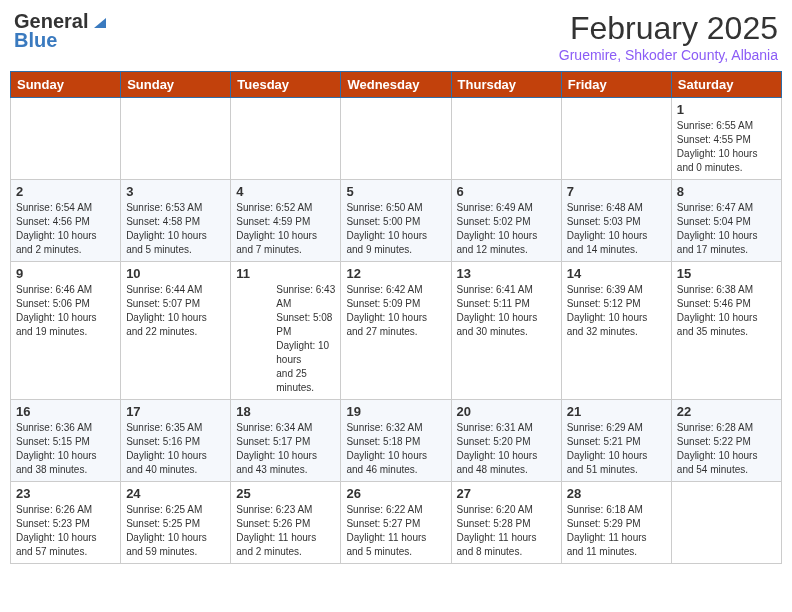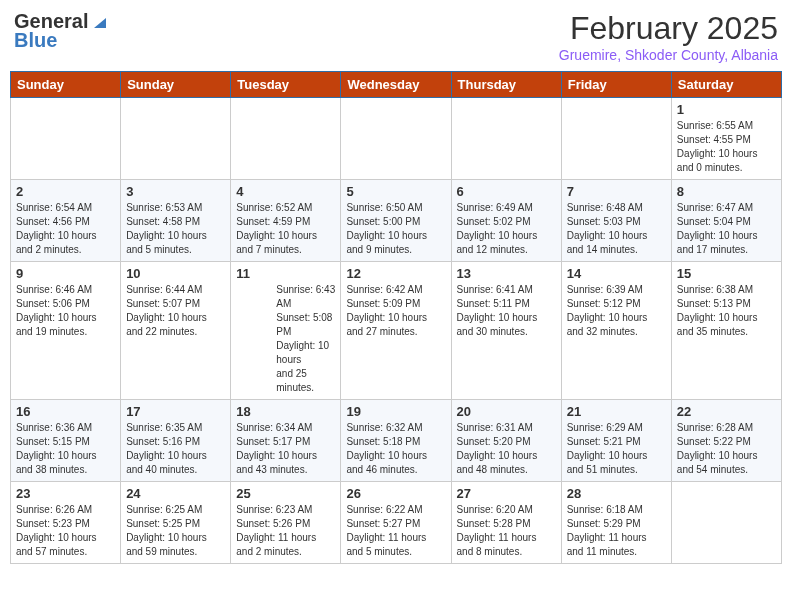--- a/index.html
+++ b/index.html
@@ -218,21 +218,21 @@
         <td>
           <div class="day-number">14</div>
           <div class="day-info" style="white-space: pre-line;">Sunrise: 6:39 AM
 Sunset: 5:12 PM
 Daylight: 10 hours
 and 32 minutes.</div>
         </td>
         <td>
           <div class="day-number">15</div>
           <div class="day-info" style="white-space: pre-line;">Sunrise: 6:38 AM
-Sunset: 5:13 PM
+Sunset: 5:46 PM
 Daylight: 10 hours
 and 35 minutes.</div>
         </td>
       </tr>
       <tr>
         <td>
           <div class="day-number">16</div>
           <div class="day-info" style="white-space: pre-line;">Sunrise: 6:36 AM
 Sunset: 5:15 PM
 Daylight: 10 hours

